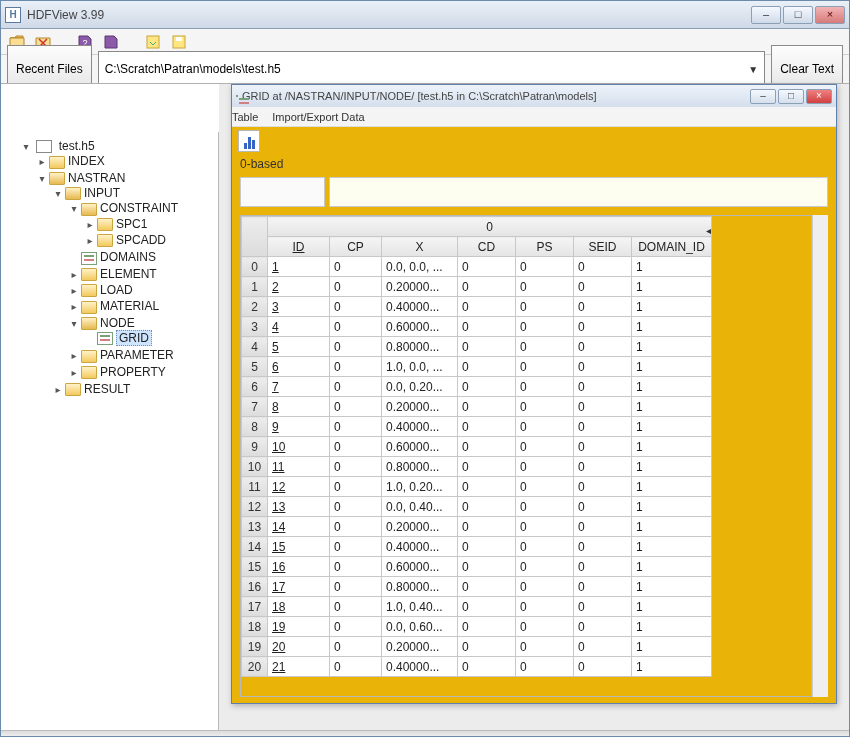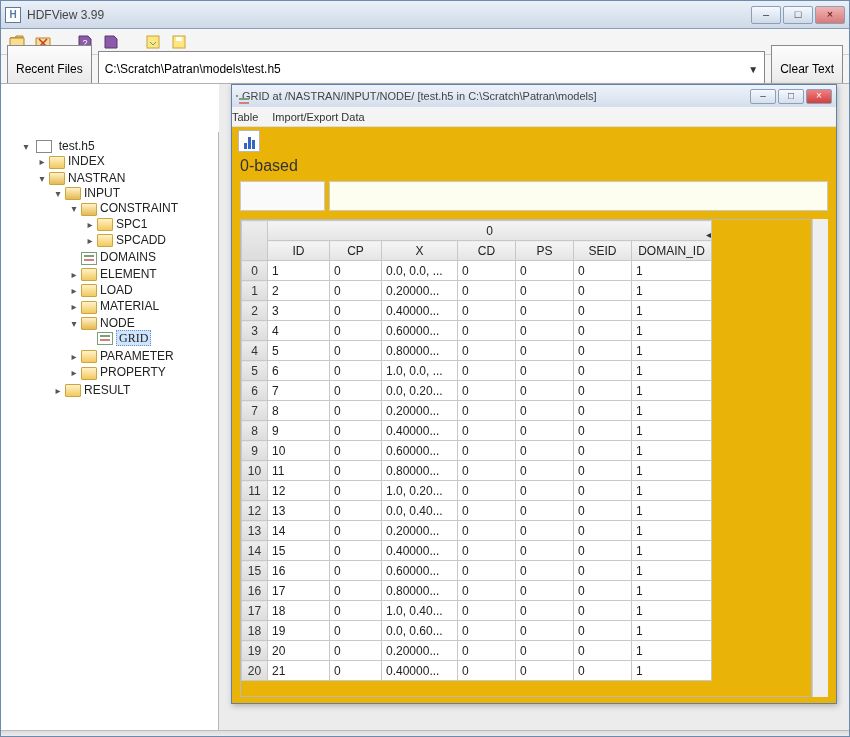--- a/index.html
+++ b/index.html
@@ -38,47 +38,47 @@
   .tree ul { list-style:none; padding-left:16px;}
   .tree li { padding:1px 0; white-space:nowrap;}
   .tree .toggle { display:inline-block; width:10px; color:#555; font-size:10px; text-align:center; margin-right:2px;}
   .tree .ticon { display:inline-block; width:16px; height:13px; vertical-align:middle; margin-right:3px;}
   .folder { background: linear-gradient(to bottom,#fff2c9,#f3c95c); border:1px solid #c9a63f; border-radius:1px;}
   .folder-open { background: linear-gradient(to bottom,#fff2c9,#e7b94f); border:1px solid #c9a63f; border-radius:1px;}
   .hdf-file { background:#fff; border:1px solid #888;}
   .tabicon { background:#fff; border:1px solid #7aa07a; position:relative;}
   .tabicon::before { content:''; position:absolute; left:2px; top:2px; width:10px; height:2px; background:#7aa07a;}
   .tabicon::after { content:''; position:absolute; left:2px; top:6px; width:10px; height:2px; background:#d08080;}
-  .selected-node { background:#cfe4ff; border:1px dotted #6a8fc7; padding:0 2px;font-family:Liberation Serif, serif;}
+  .selected-node { background:#cfe4ff; border:1px dotted #6a8fc7; padding:0 2px;}
 
   
   .inner-window { position:absolute; left:12px; top:0px; width:606px; height:620px; background:#eab308; border:1px solid #5e80aa; box-shadow:1px 2px 6px rgba(0,0,0,.25); display:flex; flex-direction:column;}
   .inner-title { height:22px; background:linear-gradient(to bottom,#eef3fa,#d4deec); display:flex; align-items:center; padding:0 4px; font-size:11px; color:#444;}
   .inner-title .ticon { margin-right:4px;}
   .inner-win-btns { margin-left:auto; display:flex; gap:2px;}
   .inner-win-btn { width:26px; height:15px; border:1px solid #8aa0b8; background:linear-gradient(to bottom,#f5f9ff,#d5dfeb); font-size:10px; text-align:center; line-height:12px; border-radius:2px;}
   .inner-win-btn.close { background: linear-gradient(to bottom,#f08080,#d04040); color:#fff;}
   .inner-menubar { height:20px; background:#f4f4f4; display:flex; gap:14px; padding:0 0; font-size:11px; color:#333; align-items:center; border-bottom:1px solid #ddd;}
   .inner-toolbar { height:28px; display:flex; align-items:center; padding:2px 6px;}
   .chart-btn { width:22px; height:22px; border:1px solid #b8b8b8; background:#fff; display:flex; align-items:flex-end; justify-content:center; gap:1px; padding:2px;}
   .chart-btn span { display:block; width:3px; background:#3566c6;}
   .bar1{height:6px;} .bar2{height:12px; background:#4caf50;} .bar3{height:9px; background:#ffa500;}
-  .zero-based { font-size:16px; color:#333; padding:2px 8px;}
+  .zero-based { font-size:12px; color:#333; padding:2px 8px;}
   .filter-row { display:flex; gap:4px; padding:4px 8px;}
   .filter-left { width:85px; height:30px; border:1px solid #c8c8c8; background:#fafafa;}
   .filter-right { flex:1; height:30px; border:1px solid #c8c8c8; background:#fdfdf0;}
 
   .table-wrap { flex:1; overflow:hidden; margin:4px 8px 6px 8px; display:flex; position:relative;}
   .table-scroll { overflow:auto; flex:1; border:1px solid #b8b8b8;}
   table.data { border-collapse:collapse; font-size:12px; color:#222; background:#fff; table-layout:fixed;}
   table.data th, table.data td { border:1px solid #c8c8c8; height:20px; text-align:left; padding:0 4px; overflow:hidden; white-space:nowrap;}
   table.data th { background:linear-gradient(to bottom,#f5f5f5,#e4e4e4); font-weight:normal; text-align:center;}
   table.data th.corner { width:26px; background:linear-gradient(to bottom,#ededed,#dcdcdc);}
   table.data td.rowhead { background:linear-gradient(to bottom,#ededed,#dcdcdc); text-align:center; width:26px; color:#333;}
-  .col-id{width:62px;} .col-cp{width:52px;} .col-x{width:76px;} .col-cd{width:58px;} .col-ps{width:58px;} .col-seid{width:58px;} .col-dom{width:80px;}
+  .col-id{width:62px;text-decoration:underline;} .col-cp{width:52px;} .col-x{width:76px;} .col-cd{width:58px;} .col-ps{width:58px;} .col-seid{width:58px;} .col-dom{width:80px;}
   .caret-right { position:absolute; right:-0px; top:8px; font-size:10px; color:#333;}
   .vscroll-stub { width:16px; background:#efefef; border-left:1px solid #ccc;}
 
   .bottom-border { height:6px; background:linear-gradient(to bottom,#dcdcdc,#ececec); border-top:1px solid #bcbcbc;}
 </style>
 </head>
 <body>
 
 <div class="main-window">
 

